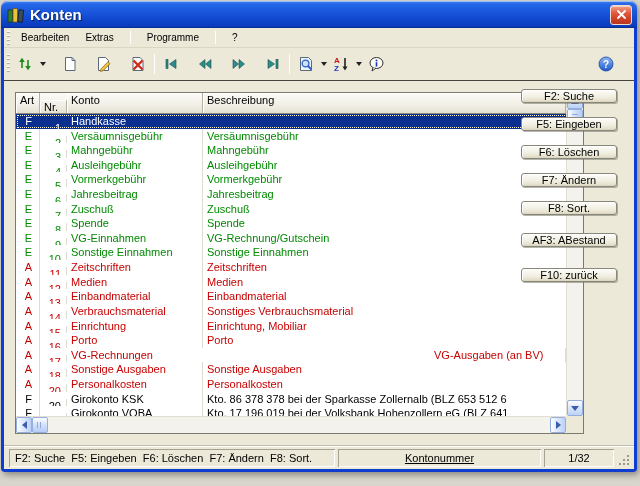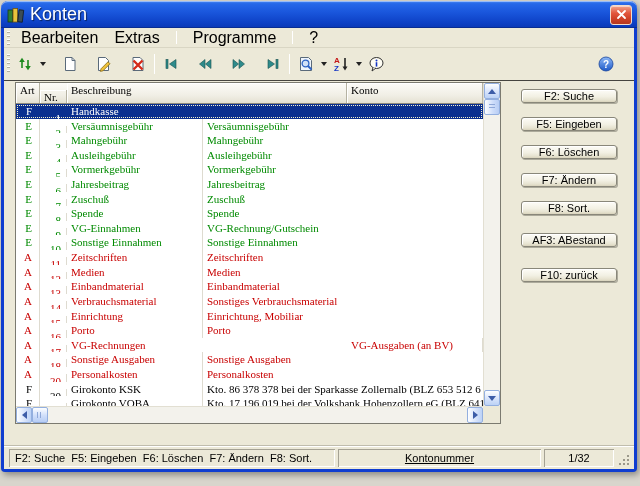--- a/index.html
+++ b/index.html
@@ -17,33 +17,33 @@
 
   
   .titlebar {
     height:27px; flex:0 0 27px; margin:-0px -3px 0 -3px;
     border-radius:7px 7px 0 0;
     background:linear-gradient(180deg,#4a8af4 0%,#2668e8 10%,#1a57dd 40%,#0d41c6 80%,#0a38b6 100%);
     display:flex; align-items:center; padding:0 5px 0 6px;
     box-shadow:inset 0 1px 0 rgba(255,255,255,.45), inset 0 -1px 0 rgba(0,0,0,.2);
   }
   .title-icon { width:18px; height:17px; margin-right:5px; }
-  .title-text { color:#fff; font-weight:normal; font-size:18px; text-shadow:1px 1px 1px rgba(0,0,0,.55); flex:1; }
+  .title-text { color:#fff; font-weight:bold; font-size:15px; text-shadow:1px 1px 1px rgba(0,0,0,.55); flex:1; }
   .close-btn {
     width:22px; height:20px; border-radius:3px;
     border:1px solid #f1dccb;
     background:linear-gradient(180deg,#f0a58d 0%,#e2573d 40%,#cf4228 70%,#b5371f 100%);
     display:flex; align-items:center; justify-content:center;
     box-shadow:inset 0 1px 0 rgba(255,255,255,.5);
   }
 
   
   .menubar {
     height:20px; flex:0 0 20px; background:#ECE9D8;
-    display:flex; align-items:center; font-size:16px;
+    display:flex; align-items:center; font-size:10px;
     border-bottom:1px solid #d9d6c4; padding-left:2px;
   }
   .grip {
     width:3px; height:14px; margin:0 3px 0 1px;
     background:repeating-linear-gradient(180deg,#fff 0 1px,#b3afa0 1px 2px,transparent 2px 4px);
   }
   .menu-item { padding:2px 8px; cursor:default; }
   .menu-sep { width:1px; height:13px; background:#b5b2a2; margin:0 8px; border-right:1px solid #fff; }
 
   
@@ -59,23 +59,23 @@
   .tb-space { width:10px; }
   .help-right { margin-left:auto; margin-right:16px; }
 
   .dark-rule { height:1px; flex:0 0 1px; background:#45443f; }
 
   
   .client { flex:1; position:relative; background:#ECE9D8; }
 
   
   .table-box {
-    position:absolute; left:11px; top:1px; width:486px; height:342px;
+    position:absolute; left:11px; top:11px; width:569px; height:342px;
     border:1px solid #7b7a70; background:#fff;
-    display:grid; grid-template-columns:1fr 17px; grid-template-rows:1fr 17px;font-family:Liberation Serif, serif;
+    display:grid; grid-template-columns:1fr 17px; grid-template-rows:1fr 17px;
   }
   .table-main { overflow:hidden; display:flex; flex-direction:column; }
   .thead { display:flex; flex:0 0 17px; background:linear-gradient(180deg,#fcfbf8,#f1efe6 60%,#e4e1d2); border-bottom:1px solid #8e8b7d; font-size:11px; }
   .th { padding:1px 0 0 4px; border-right:1px solid #b5b2a2; box-shadow:inset 1px 1px 0 #fff; white-space:nowrap; overflow:hidden; }
   .rows { flex:1; overflow:hidden; font-size:11px; }
   .trow { display:flex; height:14.62px; line-height:14.6px; white-space:nowrap; }
   .cell { overflow:hidden; border-right:1px solid #dedbd0; }
   .c-art  { flex:0 0 24px; text-align:right; padding-right:7px; }
   .c-nr   { flex:0 0 27px; text-align:right; padding-right:5px;margin-top:7px; }
   .c-konto{ flex:0 0 136px; padding-left:4px; }
@@ -280,22 +280,22 @@
 
   <div class="dark-rule"></div>
 
   <div class="client">
 
     <div class="table-box">
       <div class="table-main">
         <div class="thead">
           <div class="th c-art" style="text-align:left;padding-left:4px;">Art</div>
           <div class="th c-nr" style="text-align:left;padding-left:4px;">Nr.</div>
+          <div class="th c-konto">Konto</div>
           <div class="th c-besch" style="border-right:1px solid #b5b2a2;">Beschreibung</div>
-          <div class="th c-konto">Konto</div>
         </div>
         <div class="rows">
             <div class="trow selected" style="background: rgb(10, 47, 143); color: rgb(255, 255, 255);">
     <div class="cell c-art">F</div>
     <div class="cell c-nr">1</div>
     <div class="cell c-konto">Handkasse</div>
     <div class="cell c-besch"></div>
   </div>
             <div class="trow" style="color: rgb(0, 138, 0);">
     <div class="cell c-art">E</div>

